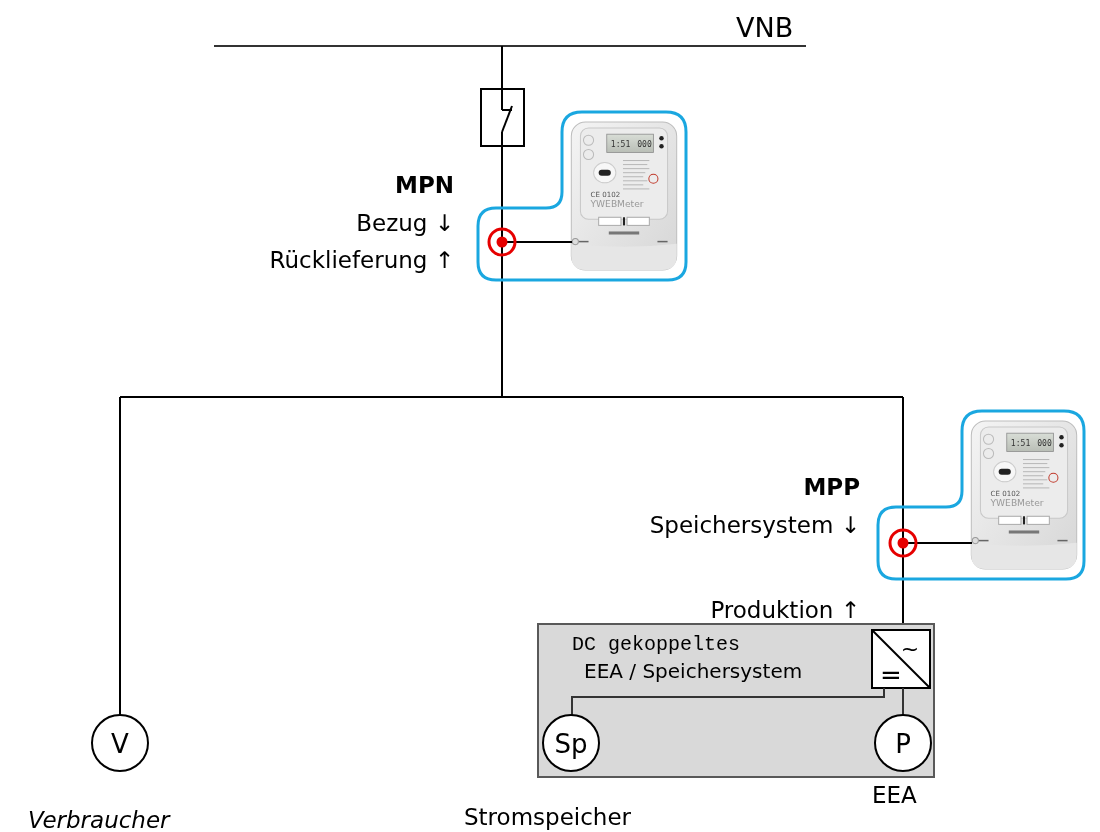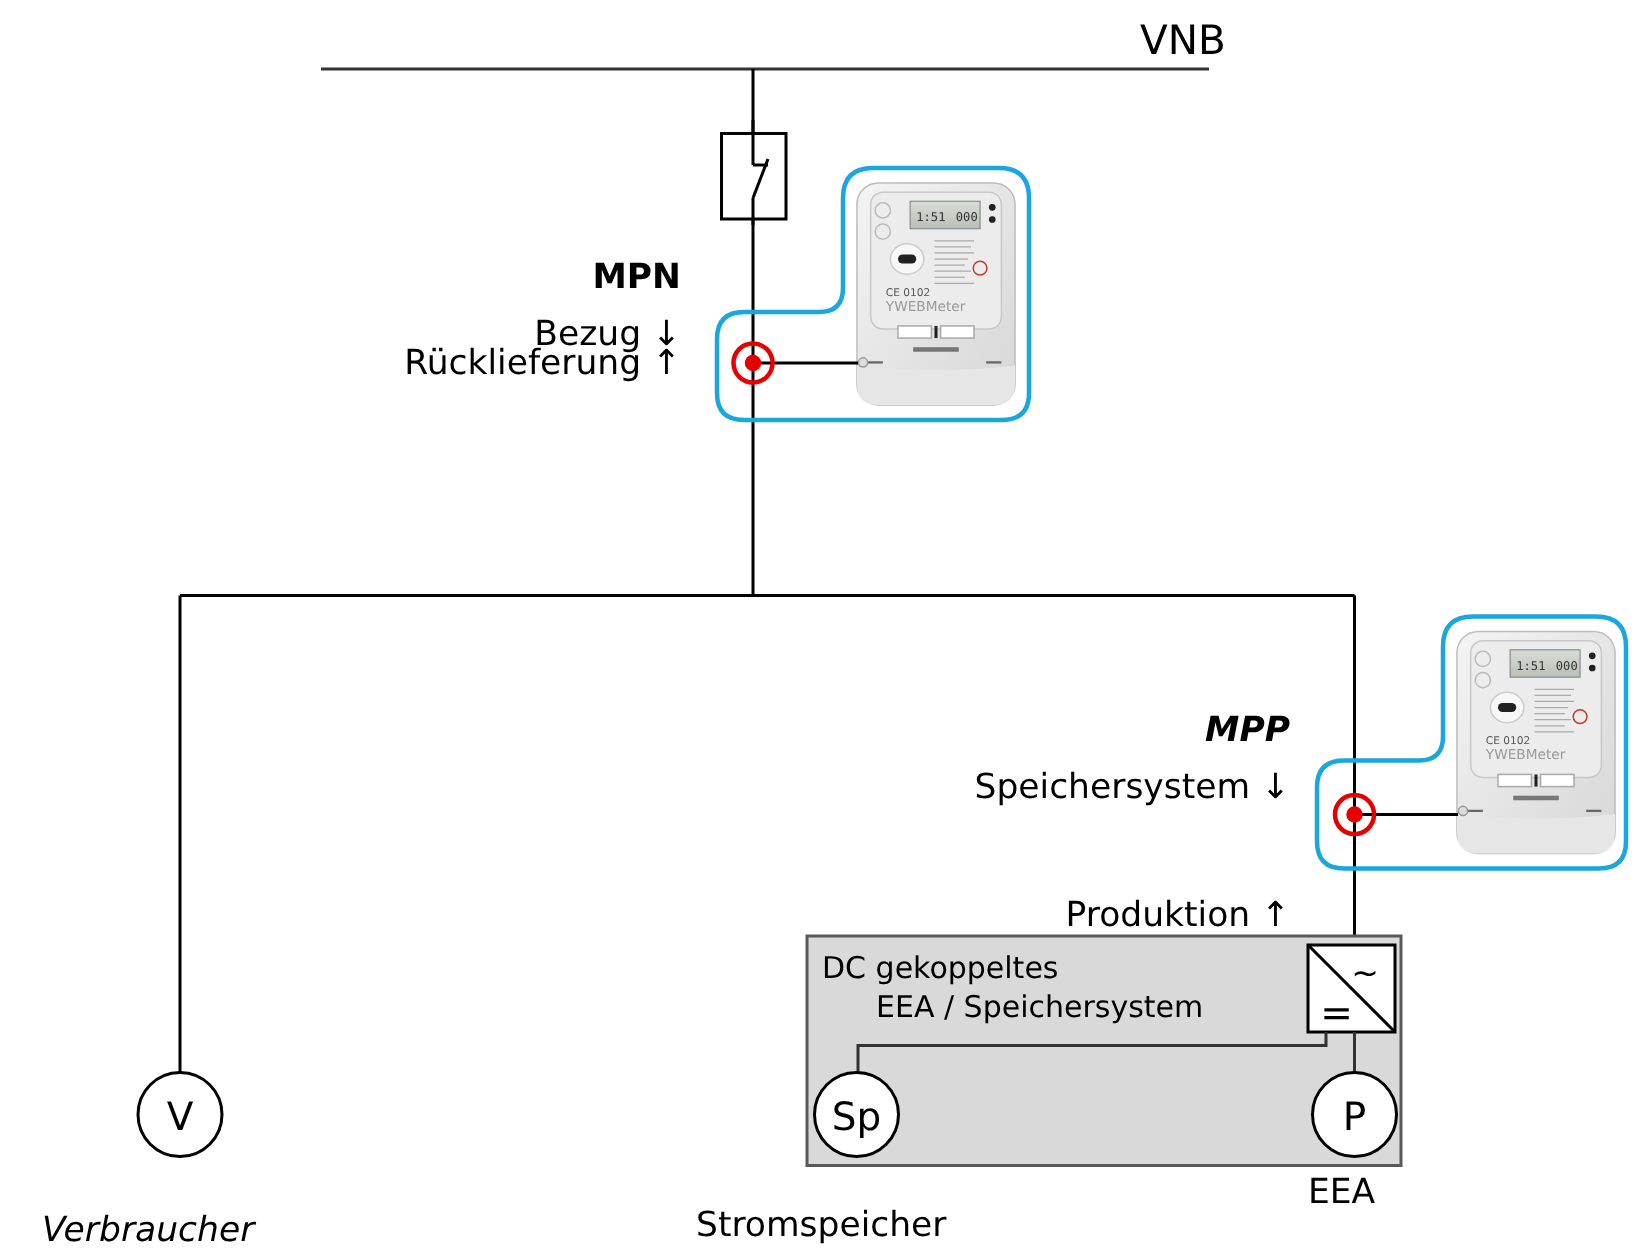--- a/index.html
+++ b/index.html
@@ -112,28 +112,28 @@
   <g>
     <circle cx="571" cy="743" r="28" fill="#fff" stroke="#000" stroke-width="2"></circle>
     <text class="circ-txt" x="571" y="753" text-anchor="middle">Sp</text>
   </g>
   <g>
     <circle cx="903" cy="743" r="28" fill="#fff" stroke="#000" stroke-width="2"></circle>
     <text class="circ-txt" x="903" y="753" text-anchor="middle">P</text>
   </g>
 </svg>
 
-<div class="lbl" style="left:760px; top:13px; font-size:27px;">VNB</div>
+<div class="lbl" style="left:736px; top:13px; font-size:27px;">VNB</div>
 
 <div class="lbl right bold" style="right:646px; top:170px;">MPN</div>
 <div class="lbl right" style="right:646px; top:208px;text-align:center;">Bezug ↓</div>
-<div class="lbl right" style="right:646px; top:227px;margin-left:20px;">Rücklieferung ↑</div>
+<div class="lbl right" style="right:646px; top:245px;margin-left:20px;">Rücklieferung ↑</div>
 
-<div class="lbl right bold" style="right:240px; top:472px;font-style:italic;">MPP</div>
+<div class="lbl right bold" style="right:240px; top:472px;">MPP</div>
 <div class="lbl right" style="right:240px; top:510px;">Speichersystem ↓</div>
 <div class="lbl right" style="right:240px; top:547px;margin-top:48px;">Produktion ↑</div>
 
-<div class="boxtxt" style="left:548px; top:632px;">DC gekoppeltes</div>
+<div class="boxtxt" style="left:572px; top:632px;font-family:Liberation Mono, monospace;">DC gekoppeltes</div>
 <div class="boxtxt" style="left:584px; top:658px;">EEA / Speichersystem</div>
 
 <div class="lbl" style="left:28px; top:805px;font-style:italic;">Verbraucher</div>
 <div class="lbl" style="left:464px; top:784px;margin-top:18px;">Stromspeicher</div>
 <div class="lbl" style="left:872px; top:780px;">EEA</div>
 
 </body></html>

